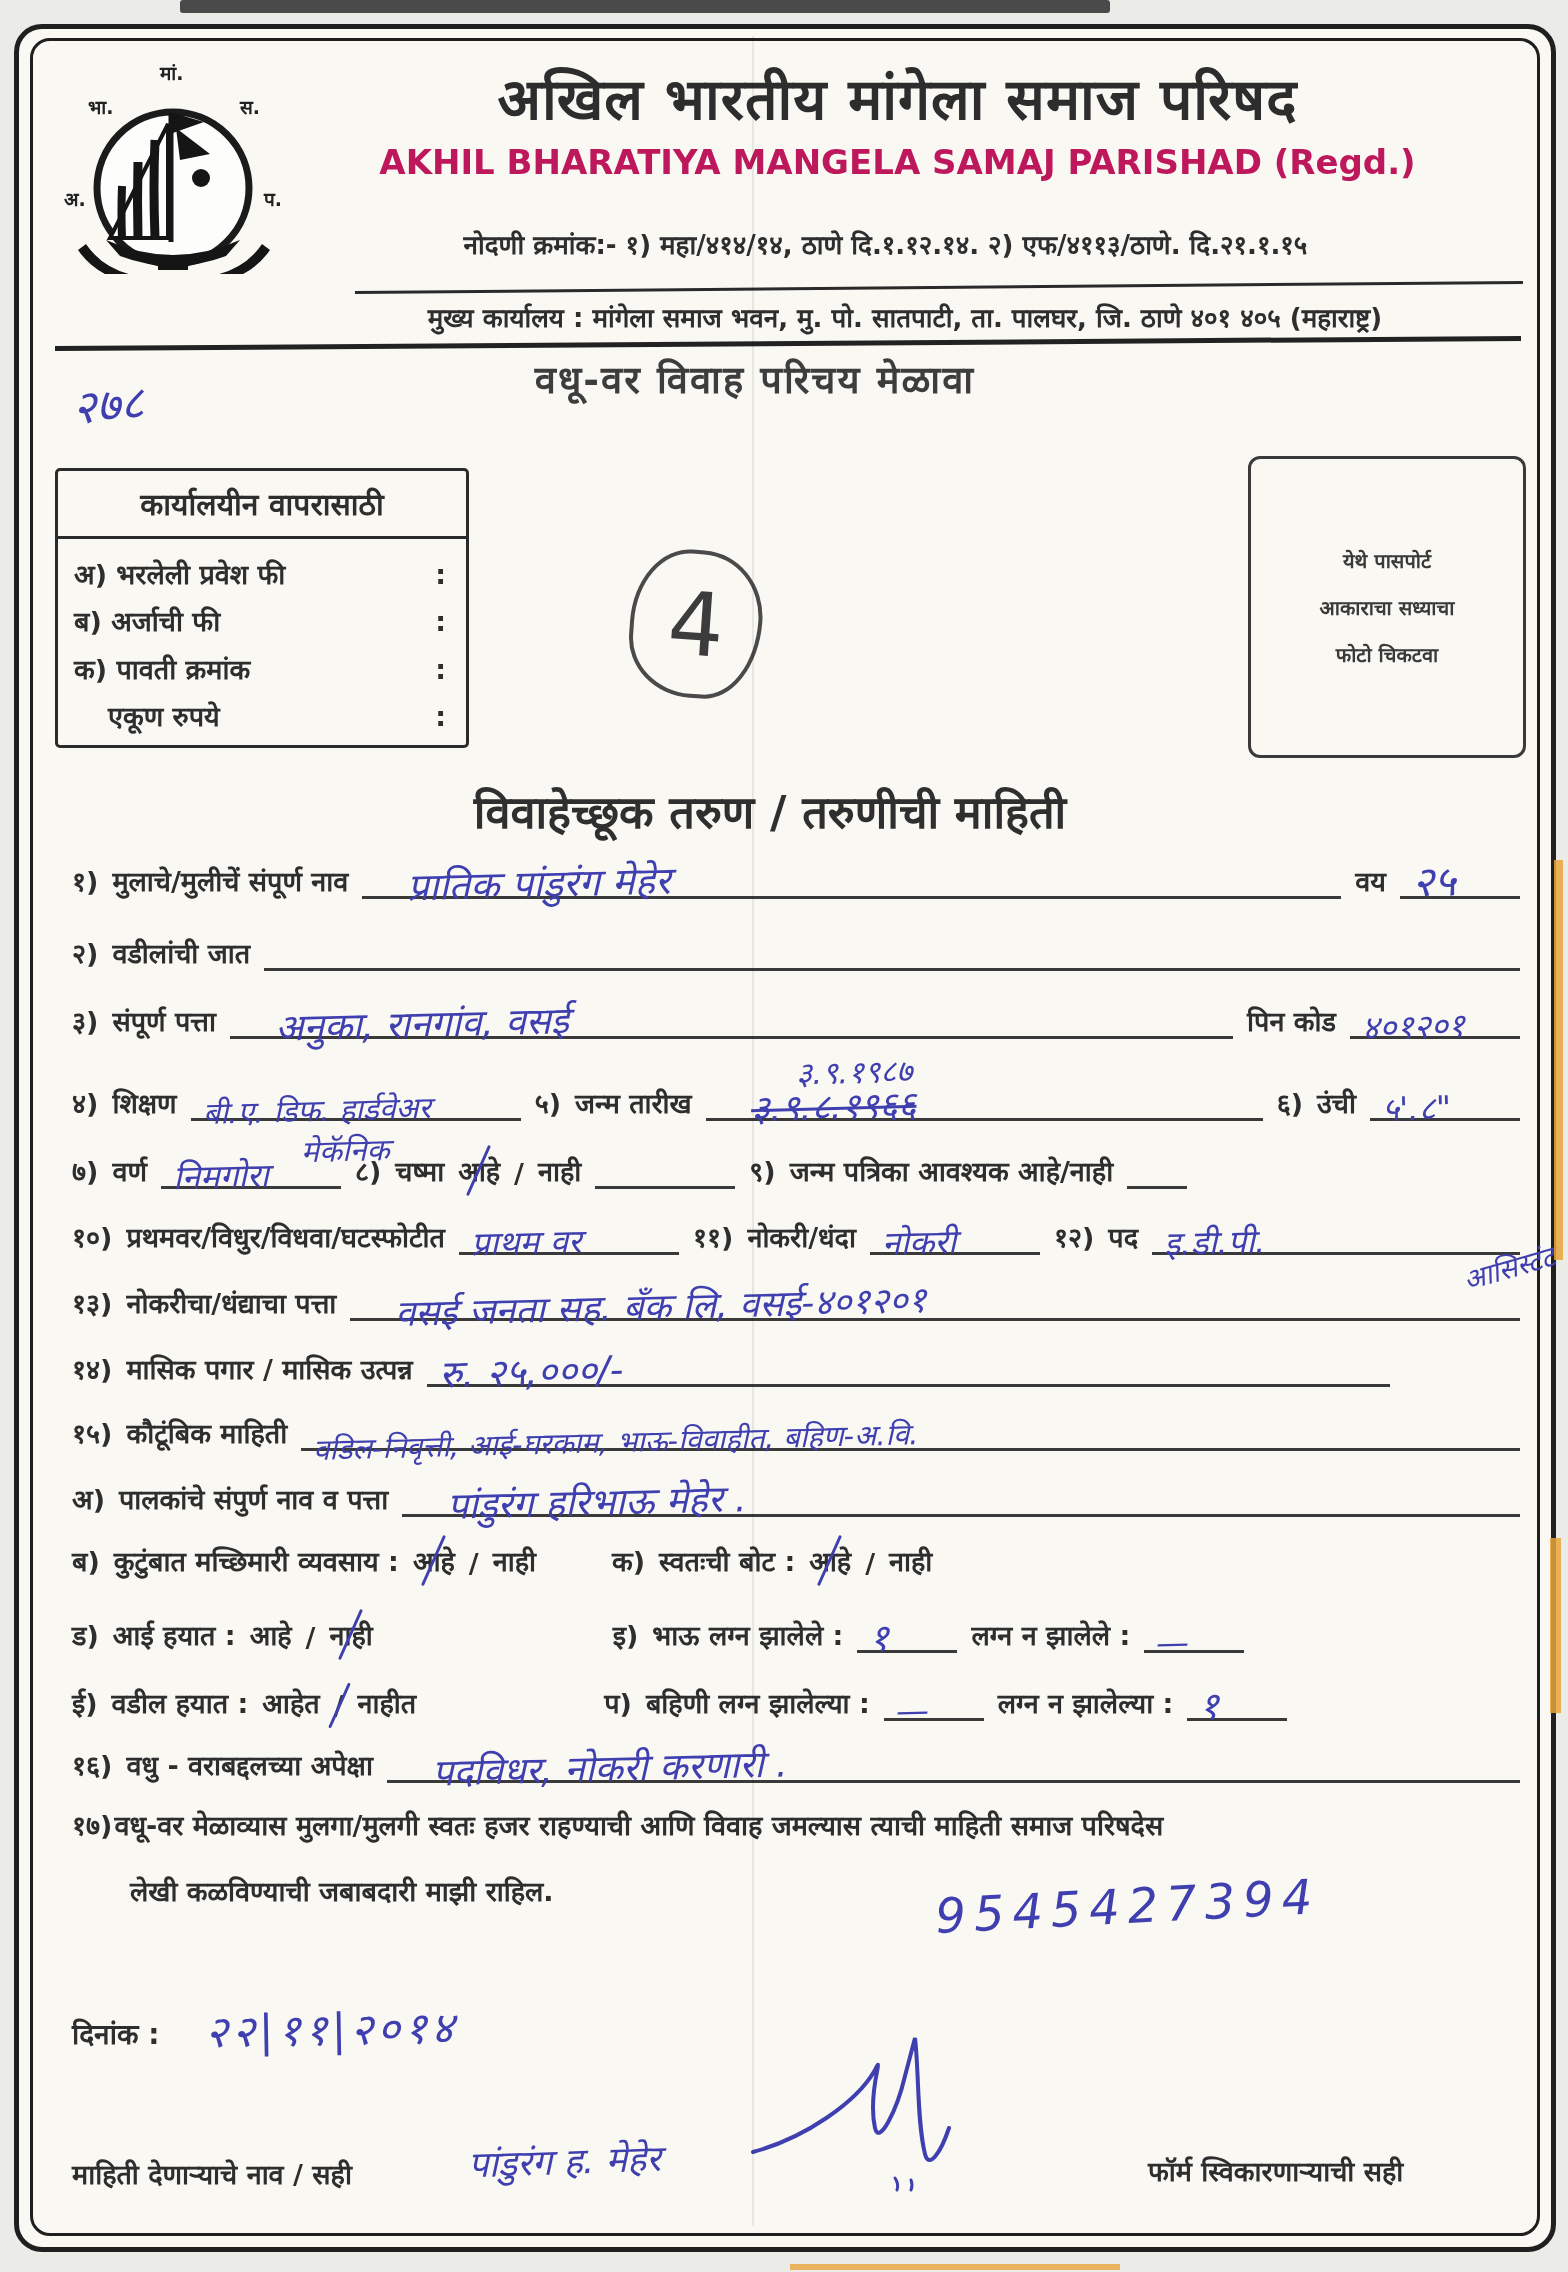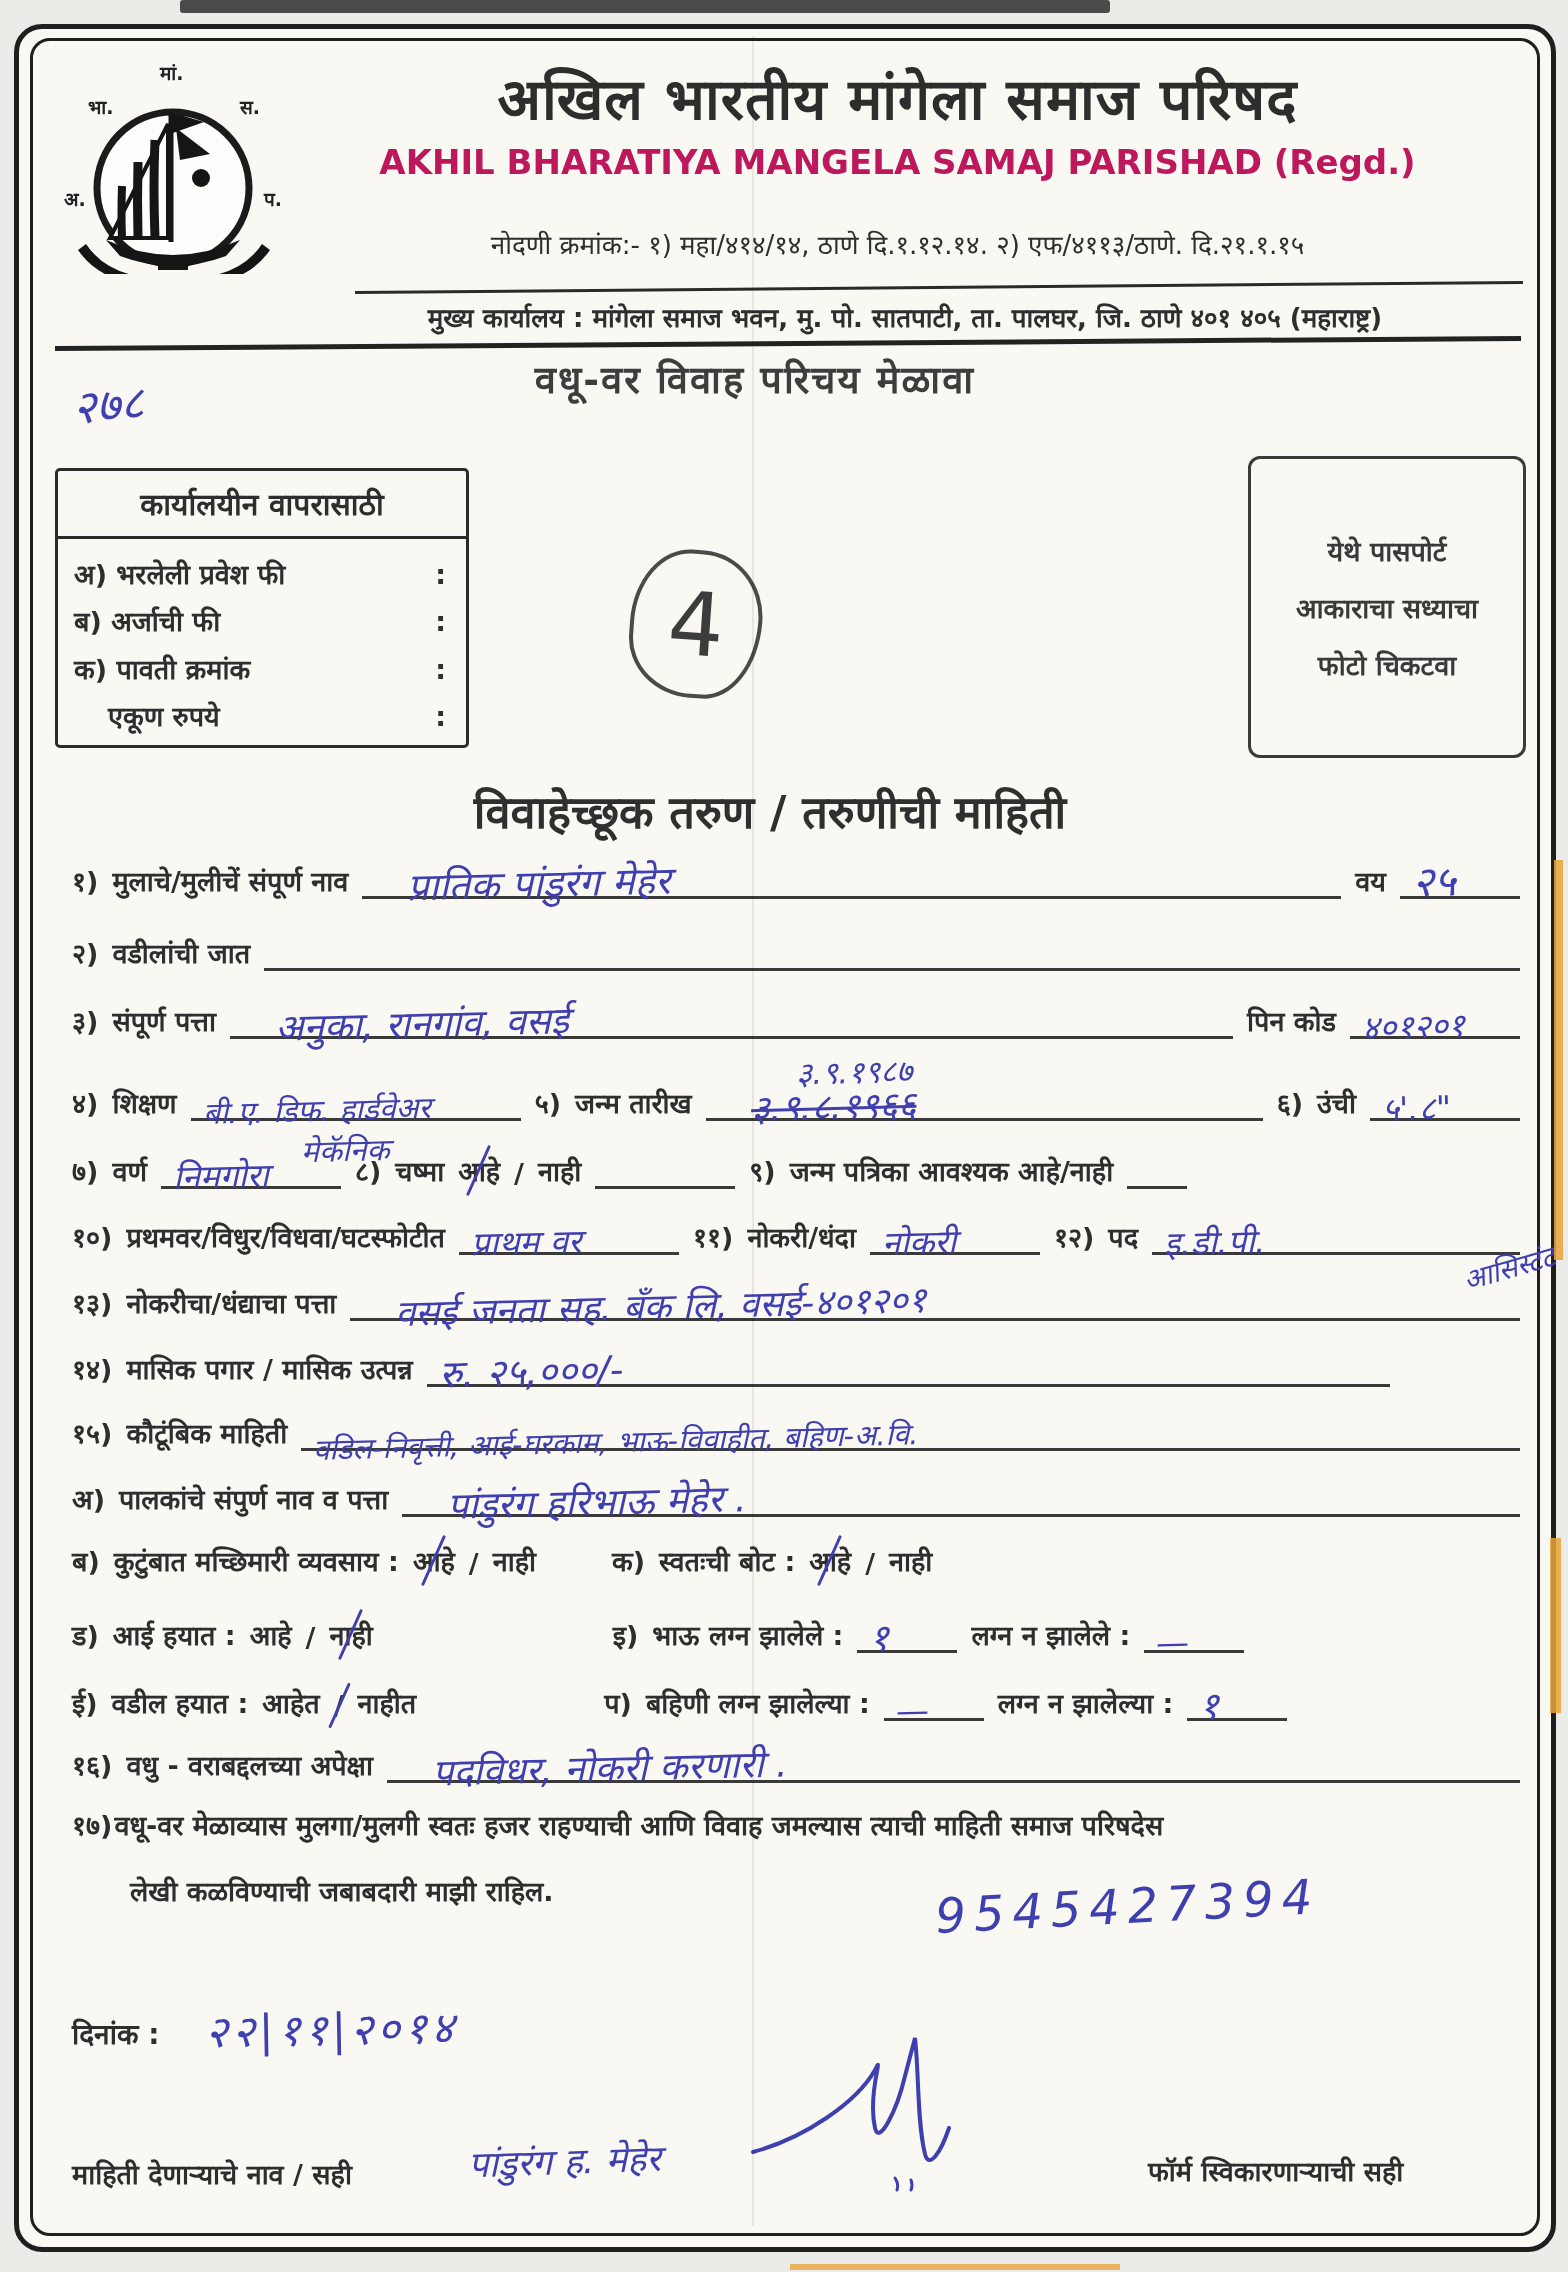--- a/index.html
+++ b/index.html
@@ -15,22 +15,22 @@
   .fold-line{left:752px;top:36px;width:2px;height:2190px;background:rgba(0,0,0,0.07);}
   .top-streak{left:180px;top:0;width:930px;height:13px;background:#4a4a4a;border-radius:3px;}
   .orange1{left:1554px;top:860px;width:9px;height:400px;background:#e9a43b;opacity:.85;}
   .orange2{left:1550px;top:1538px;width:11px;height:175px;background:#e9a43b;opacity:.85;}
   .orange3{left:790px;top:2264px;width:330px;height:6px;background:#e9a43b;opacity:.8;}
   
   .org-name{position:absolute;left:300px;top:58px;width:1195px;text-align:center;
         font-size:57px;font-weight:bold;color:#2d2d2d;letter-spacing:1px;}
   .org-name-en{position:absolute;left:300px;top:142px;width:1195px;text-align:center;
         font-size:34px;font-weight:bold;color:#be185d;}
-  .reg-line{position:absolute;left:300px;top:226px;width:1195px;text-align:center;
-        font-size:26px;font-weight:normal;}
+  .reg-line{position:absolute;left:288px;top:226px;width:1195px;text-align:center;
+        font-size:26px;font-weight:bold;}
   .rule1{position:absolute;left:355px;top:286px;width:1168px;height:3px;background:#2a2a2a;transform:rotate(-0.5deg);}
   .office-line{position:absolute;left:300px;top:299px;width:1210px;text-align:center;
         font-size:26px;font-weight:bold;}
   .rule2{position:absolute;left:55px;top:341px;width:1466px;height:5px;background:#222;transform:rotate(-0.4deg);}
   
   .hw{font-family:"DejaVu Sans",sans-serif;font-style:italic;color:#3f3fb0;white-space:nowrap;}
   .form-no{position:absolute;left:72px;top:372px;font-size:46px;transform:rotate(-5deg);}
   .form-title{position:absolute;left:250px;top:352px;width:1010px;text-align:center;
         font-size:38px;font-weight:bold;color:#3d3d3d;letter-spacing:2px;}
   
@@ -42,21 +42,21 @@
   .ob-item{display:flex;justify-content:space-between;font-size:27px;font-weight:bold;line-height:1.75;}
   .ob-item.indent{padding-left:34px;}
   
   .circle4{position:absolute;left:630px;top:550px;width:124px;height:140px;
         border:4px solid #4a4a4a;border-radius:48% 52% 46% 54% / 56% 50% 60% 44%;
         display:flex;align-items:center;justify-content:center;
         font-size:88px;color:#3c3c3c;transform:rotate(4deg);}
   
   .photo-box{position:absolute;left:1248px;top:456px;width:272px;height:296px;
         border:3px solid #3a3a3a;border-radius:12px;display:flex;flex-direction:column;
-        align-items:center;justify-content:center;gap:20px;font-size:27px;font-weight:bold;color:#3a3a3a;}
+        align-items:center;justify-content:center;gap:20px;font-size:20px;font-weight:bold;color:#3a3a3a;}
   .section-title{position:absolute;left:150px;top:780px;width:1240px;text-align:center;
         font-size:45px;font-weight:bold;color:#2f2f2f;}
   
   .row{position:absolute;left:72px;width:1448px;display:flex;align-items:flex-end;gap:14px;font-size:27px;font-weight:bold;}
   .num{flex:0 0 auto;}
   .lbl{flex:0 0 auto;}
   .seg{position:relative;border-bottom:3px solid #3a3a3a;height:40px;}
   .grow{flex:1 1 auto;}
   .w100{flex:0 0 100px;} .w120{flex:0 0 120px;} .w140{flex:0 0 140px;}
   .w150{flex:0 0 150px;} .w170{flex:0 0 170px;} .w180{flex:0 0 180px;}

